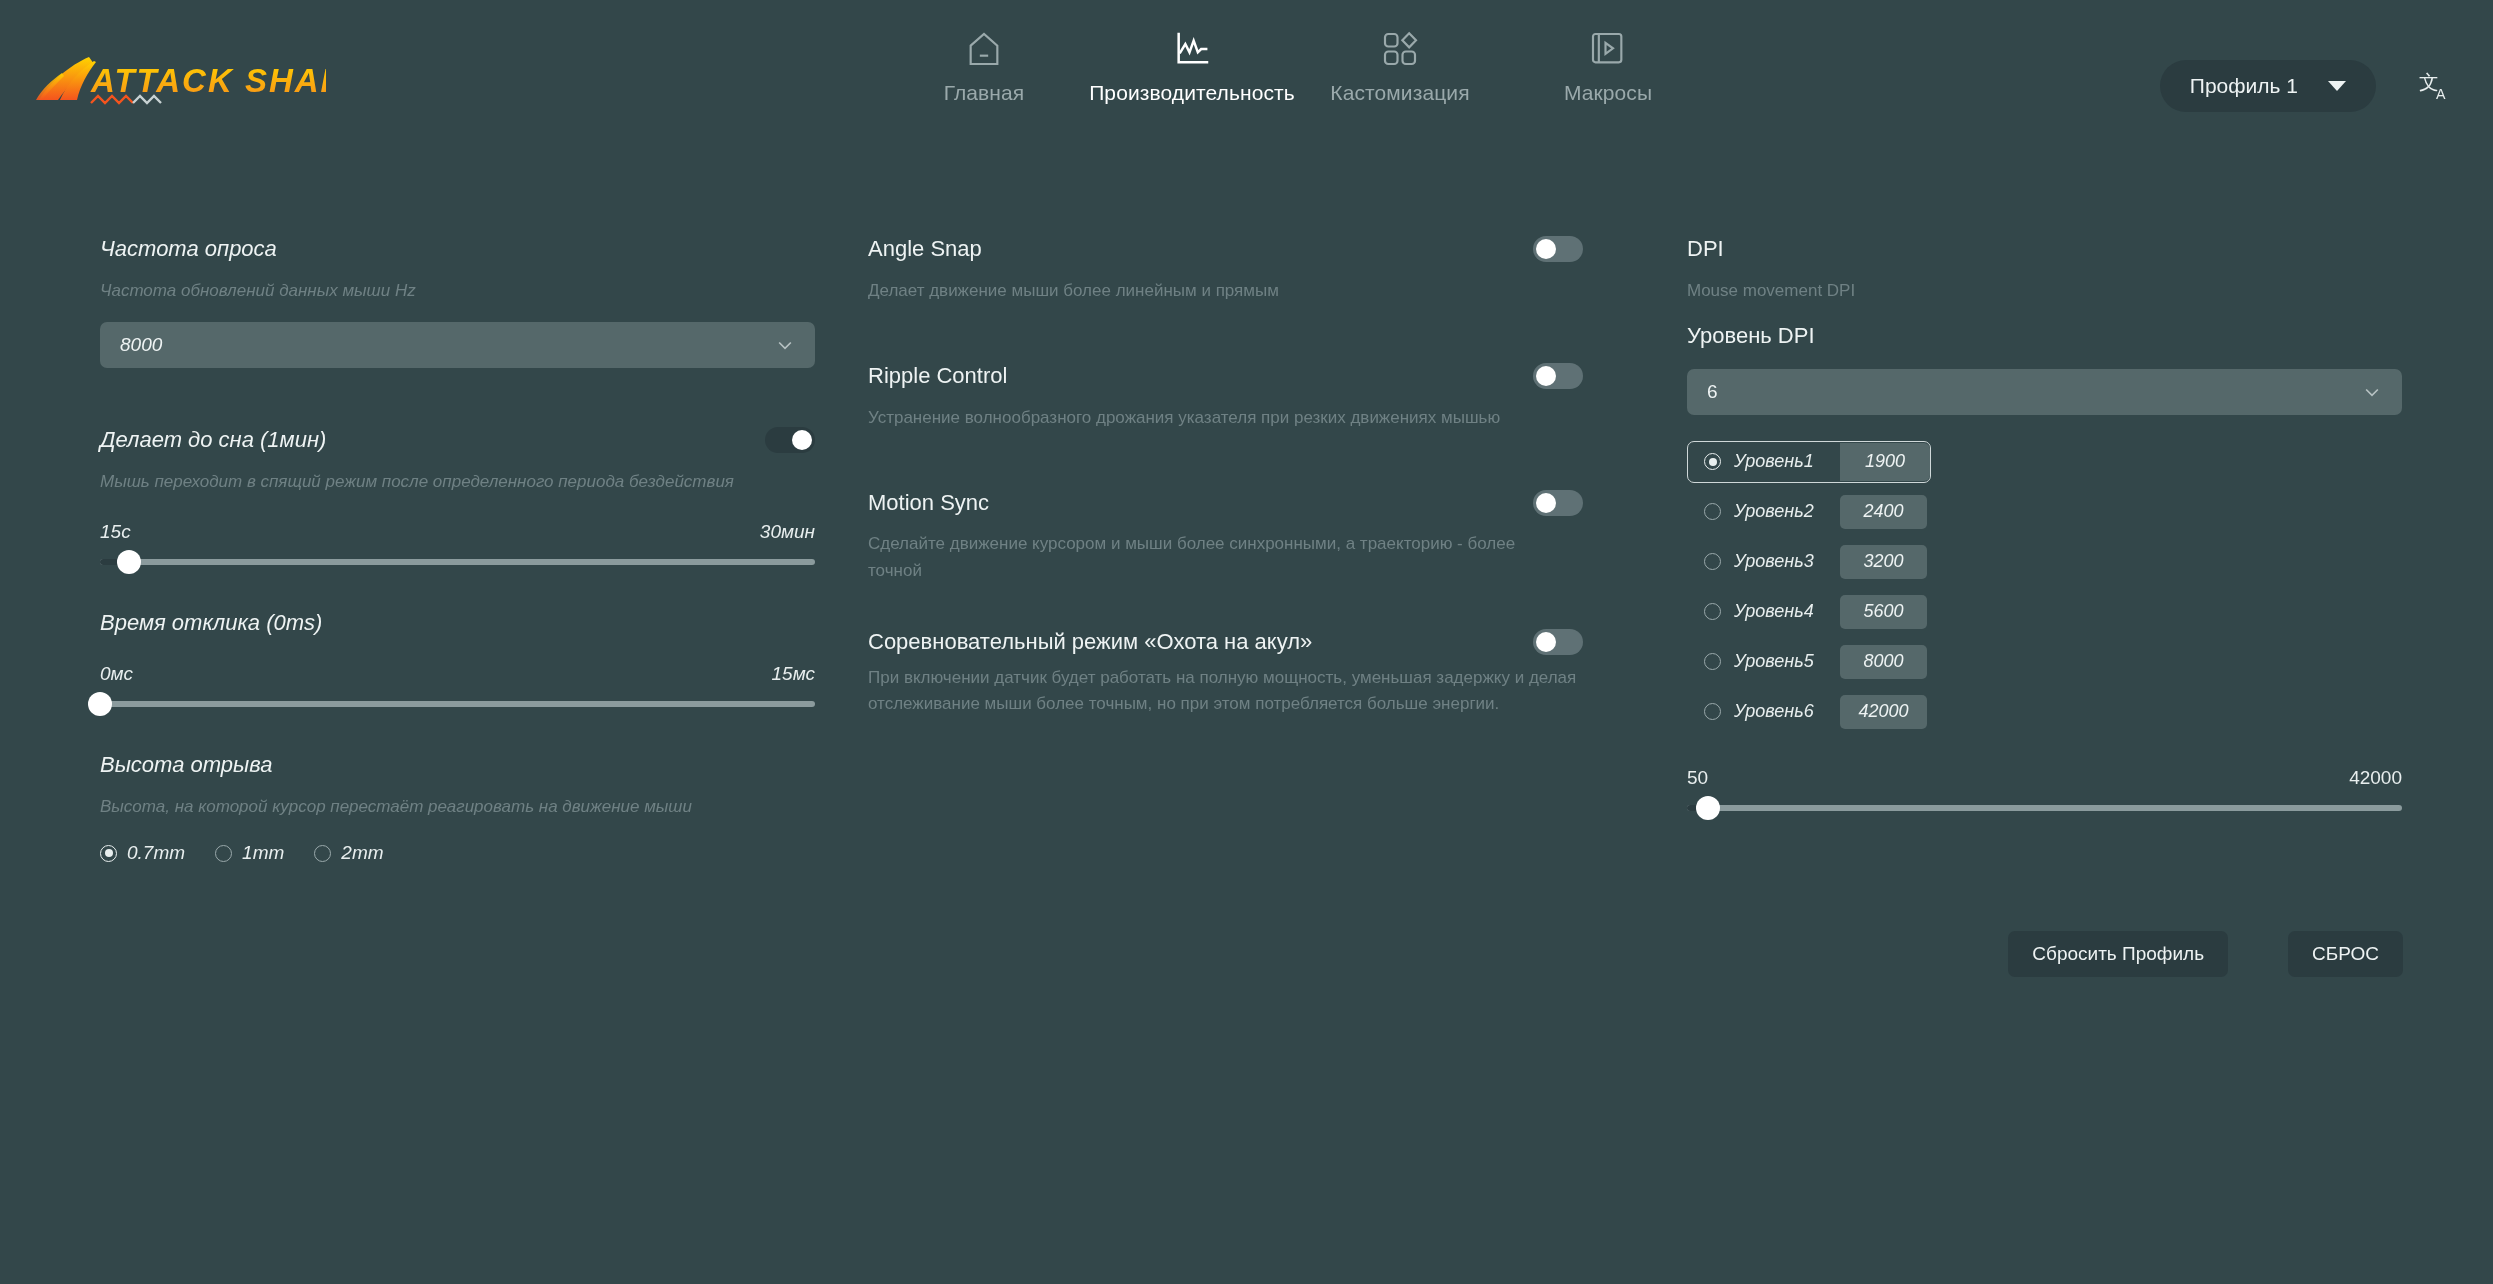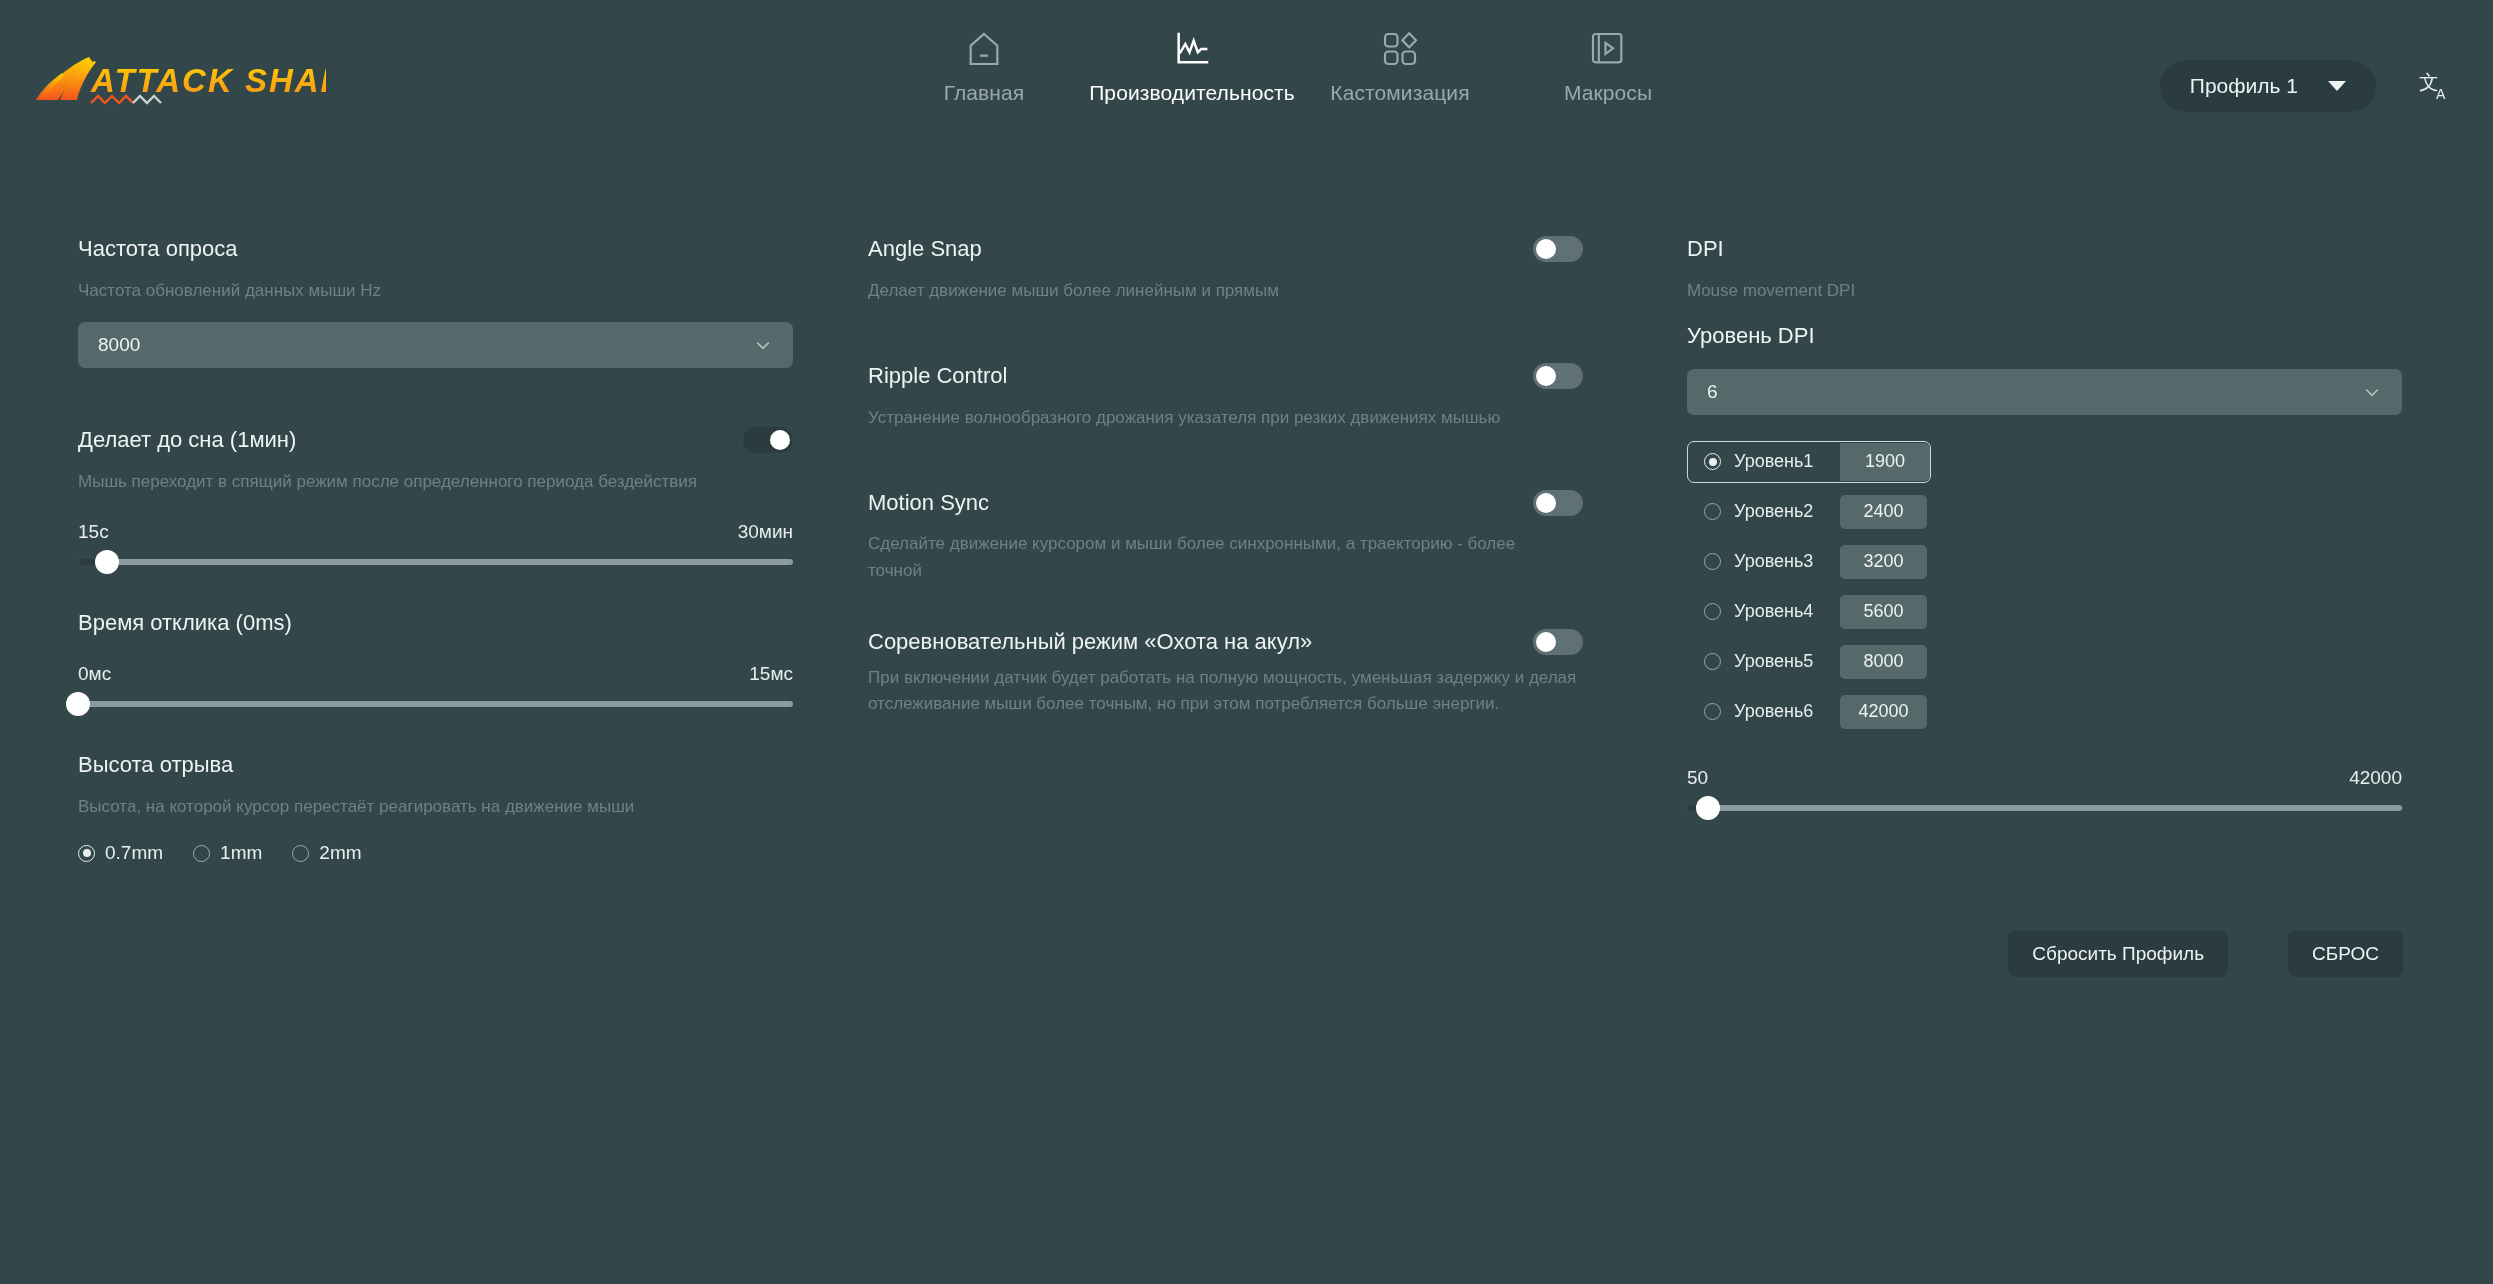--- a/index.html
+++ b/index.html
@@ -35,21 +35,21 @@
   }
   .profile-label { font-size: 21px; color: #eef3f3; }
   .caret { width: 0; height: 0; border-left: 9px solid transparent;
            border-right: 9px solid transparent; border-top: 10px solid #eef3f3; }
 
   .lang-btn { position: absolute; right: 33px; top: 62px; width: 48px; height: 48px;
               display: flex; align-items: center; justify-content: center; cursor: pointer; }
 
   
   .col { position: absolute; top: 235px; }
-  .col-left   { left: 78px;  width: 715px; }
+  .col-left   { left: 100px;  width: 715px; font-style: italic; }
   .col-mid    { left: 868px; width: 715px; }
   .col-right  { left: 1687px; width: 715px; }
 
   .sec-title {
     font-size: 22px; color: #eef3f3; font-weight: 400; line-height: 1.3;
   }
   .sec-desc {
     font-size: 17px; color: #6f8184; line-height: 1.55; margin-top: 14px;
   }
 
@@ -91,21 +91,21 @@
   .radio.sel { border-color: #e8eeee; }
   .radio.sel::after { content: ""; width: 8px; height: 8px; border-radius: 50%; background: #e8eeee; }
   .radio-label { font-size: 19px; color: #e8eeee; }
 
   .gap-lg { height: 58px; }
   .gap-md { height: 44px; }
 
   
   .dpi-list { margin-top: 26px; display: flex; flex-direction: column; gap: 8px; }
   .dpi-row { display: flex; align-items: center; height: 42px; width: 244px;
-             border-radius: 7px; border: 1.5px solid transparent; cursor: pointer; }
+             border-radius: 7px; border: 1.5px solid transparent; cursor: pointer; font-style: italic; }
   .dpi-row.active { border-color: #cfd8d9; }
   .dpi-left { display: flex; align-items: center; gap: 13px; padding-left: 16px; width: 152px; }
   .dpi-name { font-size: 18px; color: #e8eeee; white-space: nowrap; }
   .dpi-val { flex: 1; height: 34px; background: #55686a; border-radius: 5px;
              display: flex; align-items: center; justify-content: center;
              font-size: 18px; color: #eef3f3; margin-right: 3px; }
   .dpi-row.active .dpi-val { height: 38px; border-radius: 0 6px 6px 0; margin-right: 0; }
 
   
   .footer-btns { position: absolute; right: 90px; top: 931px; display: flex; gap: 60px; }

